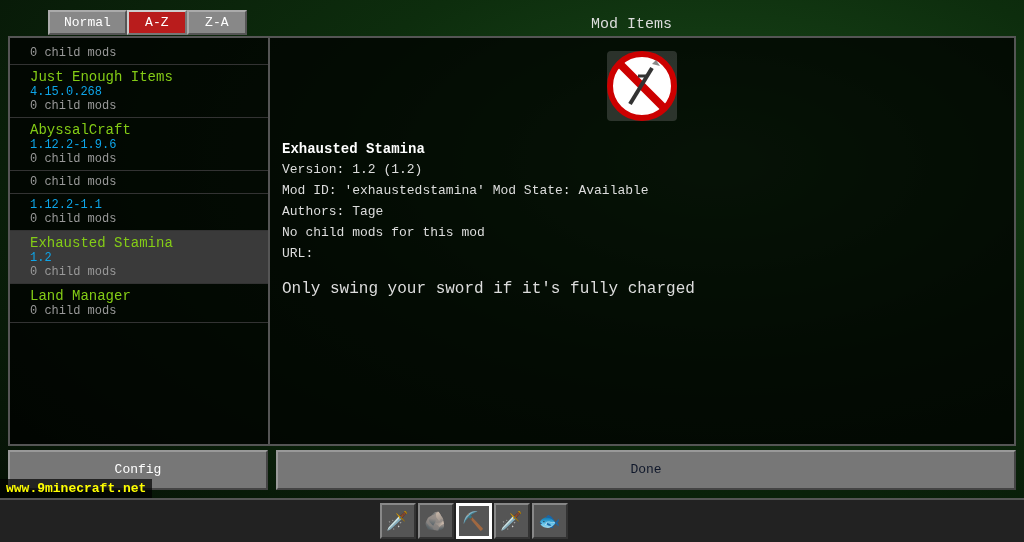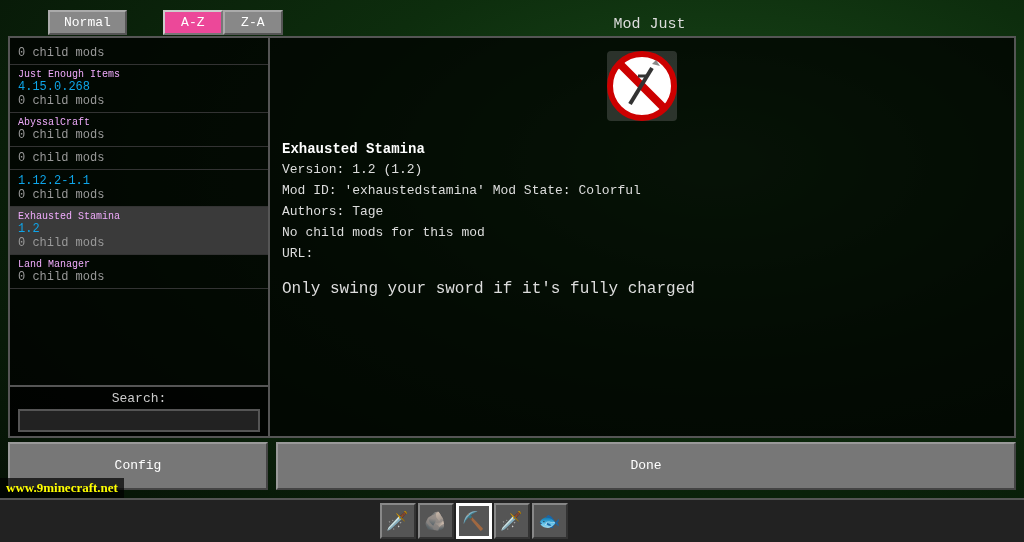--- a/index.html
+++ b/index.html
@@ -59,21 +59,21 @@
     .watermark {
       position: absolute;
       bottom: 44px;
       left: 0;
       background: rgba(0,0,0,0.7);
       color: #ff0;
       font-size: 13px;
       font-weight: bold;
       padding: 2px 6px;
       z-index: 10;
-      font-family: Liberation Serif, serif;
+      font-family: Liberation Mono, monospace;
     }
 
     
     .mod-panel {
       position: absolute;
       top: 8px;
       left: 8px;
       right: 8px;
       bottom: 52px;
       display: flex;
@@ -99,26 +99,25 @@
       border-bottom-color: #555;
       border-right-color: #555;
       font-family: 'Courier New', monospace;
       font-size: 13px;
       cursor: pointer;
       min-width: 60px;
       text-align: center;
     }
 
     .sort-btn.active {
-      background: #ec4899;
+      background: #b91c1c;
       border-color: #ccc;
       border-bottom-color: #777;
       border-right-color: #777;
       color: #fff;
-      margin-left: 36px;
     }
 
     .panel-title {
       flex: 1;
       text-align: center;
       color: #ddd;
       font-size: 15px;
       font-family: 'Courier New', monospace;
       padding-top: 4px;
     }
@@ -151,32 +150,32 @@
       width: 8px;
     }
     .mod-list::-webkit-scrollbar-track {
       background: #333;
     }
     .mod-list::-webkit-scrollbar-thumb {
       background: #777;
     }
 
     .mod-item {
-      padding: 4px 8px;
+      padding: 4px 20px;
       cursor: pointer;
       border-bottom: 1px solid #333;
     }
 
     .mod-item.selected {
       background: #3a3a3a;
     }
 
     .mod-item-name {
-      color: #f0abfc;
-      font-size: 10px;
+      color: #84cc16;
+      font-size: 14px;
       font-family: 'Courier New', monospace;
     }
 
     .mod-item-version {
       color: #0ea5e9;
       font-size: 12px;
       font-family: 'Courier New', monospace;
     }
 
     .mod-item-children {
@@ -244,21 +243,21 @@
       color: #ddd;
       font-family: 'Courier New', monospace;
       font-size: 16px;
     }
 
     
     .bottom-buttons {
       display: flex;
       gap: 0;
       margin-top: 4px;
-      height: 48px;
+      height: 40px;
     }
 
     .config-btn {
       width: 260px;
       background: #777;
       border: 2px solid #999;
       border-bottom-color: #444;
       border-right-color: #444;
       color: #fff;
       font-family: 'Courier New', monospace;
@@ -268,21 +267,21 @@
       line-height: 28px;
       flex-shrink: 0;
     }
 
     .done-btn {
       flex: 1;
       background: #777;
       border: 2px solid #999;
       border-bottom-color: #444;
       border-right-color: #444;
-      color: #ffffff;
+      color: #0f172a;
       font-family: 'Courier New', monospace;
       font-size: 13px;
       cursor: pointer;
       text-align: center;
       line-height: 28px;
       margin-left: 8px;
     }
 
     
     .prohibition-icon {
@@ -294,40 +293,41 @@
 <body>
 
 <div class="bg"></div>
 
 <div class="mod-panel">
 
   <div class="sort-row">
     <button class="sort-btn">Normal</button>
     <button class="sort-btn active">A-Z</button>
     <button class="sort-btn">Z-A</button>
-    <div class="panel-title">Mod Just</div>
+    <div class="panel-title">Mod Items</div>
   </div>
 
   <div class="content-area">
 
     <div class="left-panel">
       <div class="mod-list">
 
         <div class="mod-item">
           <div class="mod-item-children">0 child mods</div>
         </div>
 
         <div class="mod-item">
           <div class="mod-item-name">Just Enough Items</div>
           <div class="mod-item-version">4.15.0.268</div>
           <div class="mod-item-children">0 child mods</div>
         </div>
 
         <div class="mod-item">
           <div class="mod-item-name">AbyssalCraft</div>
+          <div class="mod-item-version">1.12.2-1.9.6</div>
           <div class="mod-item-children">0 child mods</div>
         </div>
 
         <div class="mod-item">
           <div class="mod-item-children">0 child mods</div>
         </div>
 
         <div class="mod-item">
           <div class="mod-item-version">1.12.2-1.1</div>
           <div class="mod-item-children">0 child mods</div>
@@ -339,24 +339,20 @@
           <div class="mod-item-children">0 child mods</div>
         </div>
 
         <div class="mod-item">
           <div class="mod-item-name">Land Manager</div>
           <div class="mod-item-children">0 child mods</div>
         </div>
 
       </div>
 
-      <div class="search-area">
-        <span class="search-label">Search:</span>
-        <input class="search-input" type="text" style="">
-      </div>
     </div>
 
     <div class="right-panel">
 
       <div class="mod-icon-area">
 
         <svg class="prohibition-icon" viewBox="0 0 80 80">
 
           <rect x="5" y="5" width="70" height="70" rx="4" fill="#888" opacity="0.3"></rect>
 
@@ -367,21 +363,21 @@
           <line x1="50" y1="22" x2="28" y2="58" stroke="#333" stroke-width="4"></line>
           <line x1="44" y1="30" x2="36" y2="30" stroke="#333" stroke-width="3"></line>
 
           <polygon points="54,14 58,20 50,18" fill="#888"></polygon>
         </svg>
       </div>
 
       <div class="mod-detail-text">
         <div class="mod-name-large">Exhausted Stamina</div>
         <div>Version: 1.2 (1.2)</div>
-        <div>Mod ID: 'exhaustedstamina'  Mod State: Colorful</div>
+        <div>Mod ID: 'exhaustedstamina'  Mod State: Available</div>
         <div>Authors: Tage</div>
         <div>No child mods for this mod</div>
         <div>URL:</div>
       </div>
 
       <div class="mod-description">Only swing your sword if it's fully charged</div>
 
     </div>
   </div>
 

